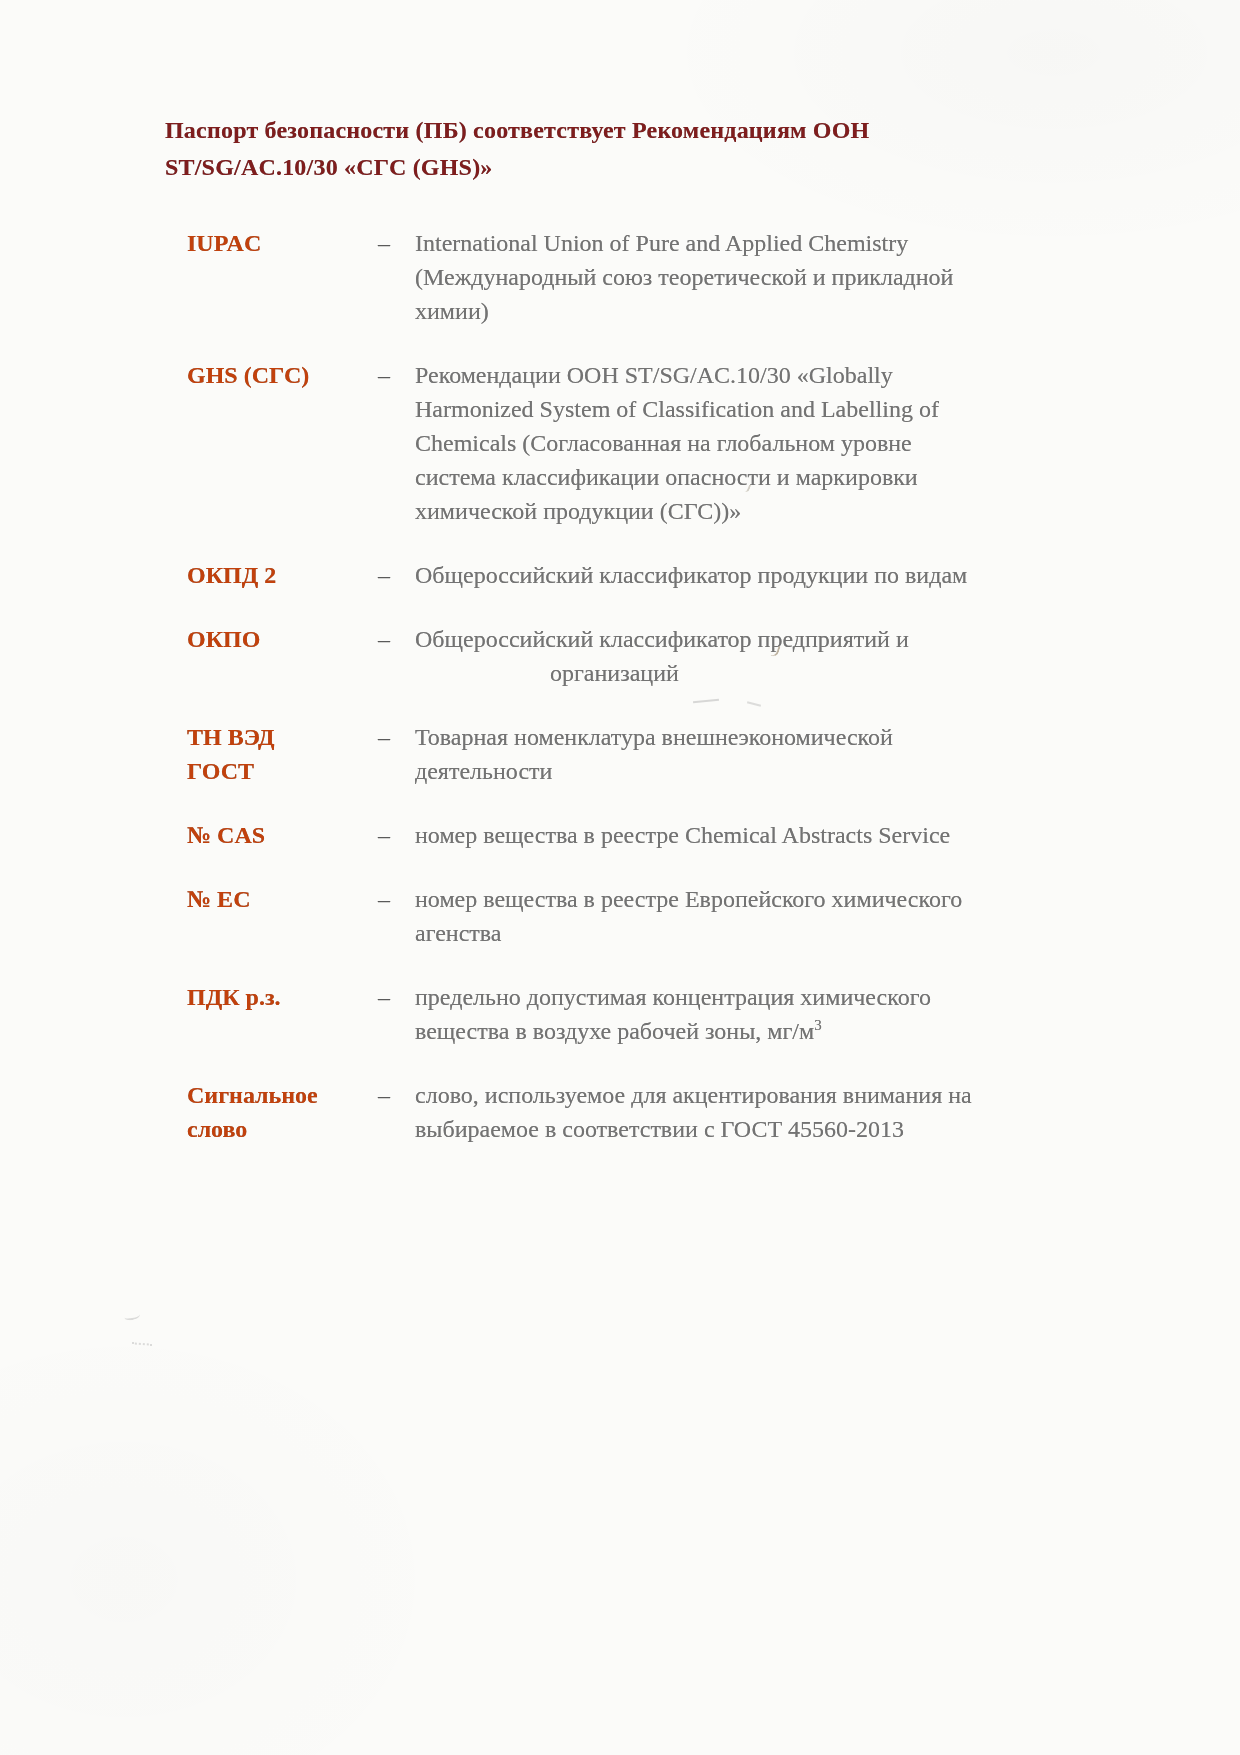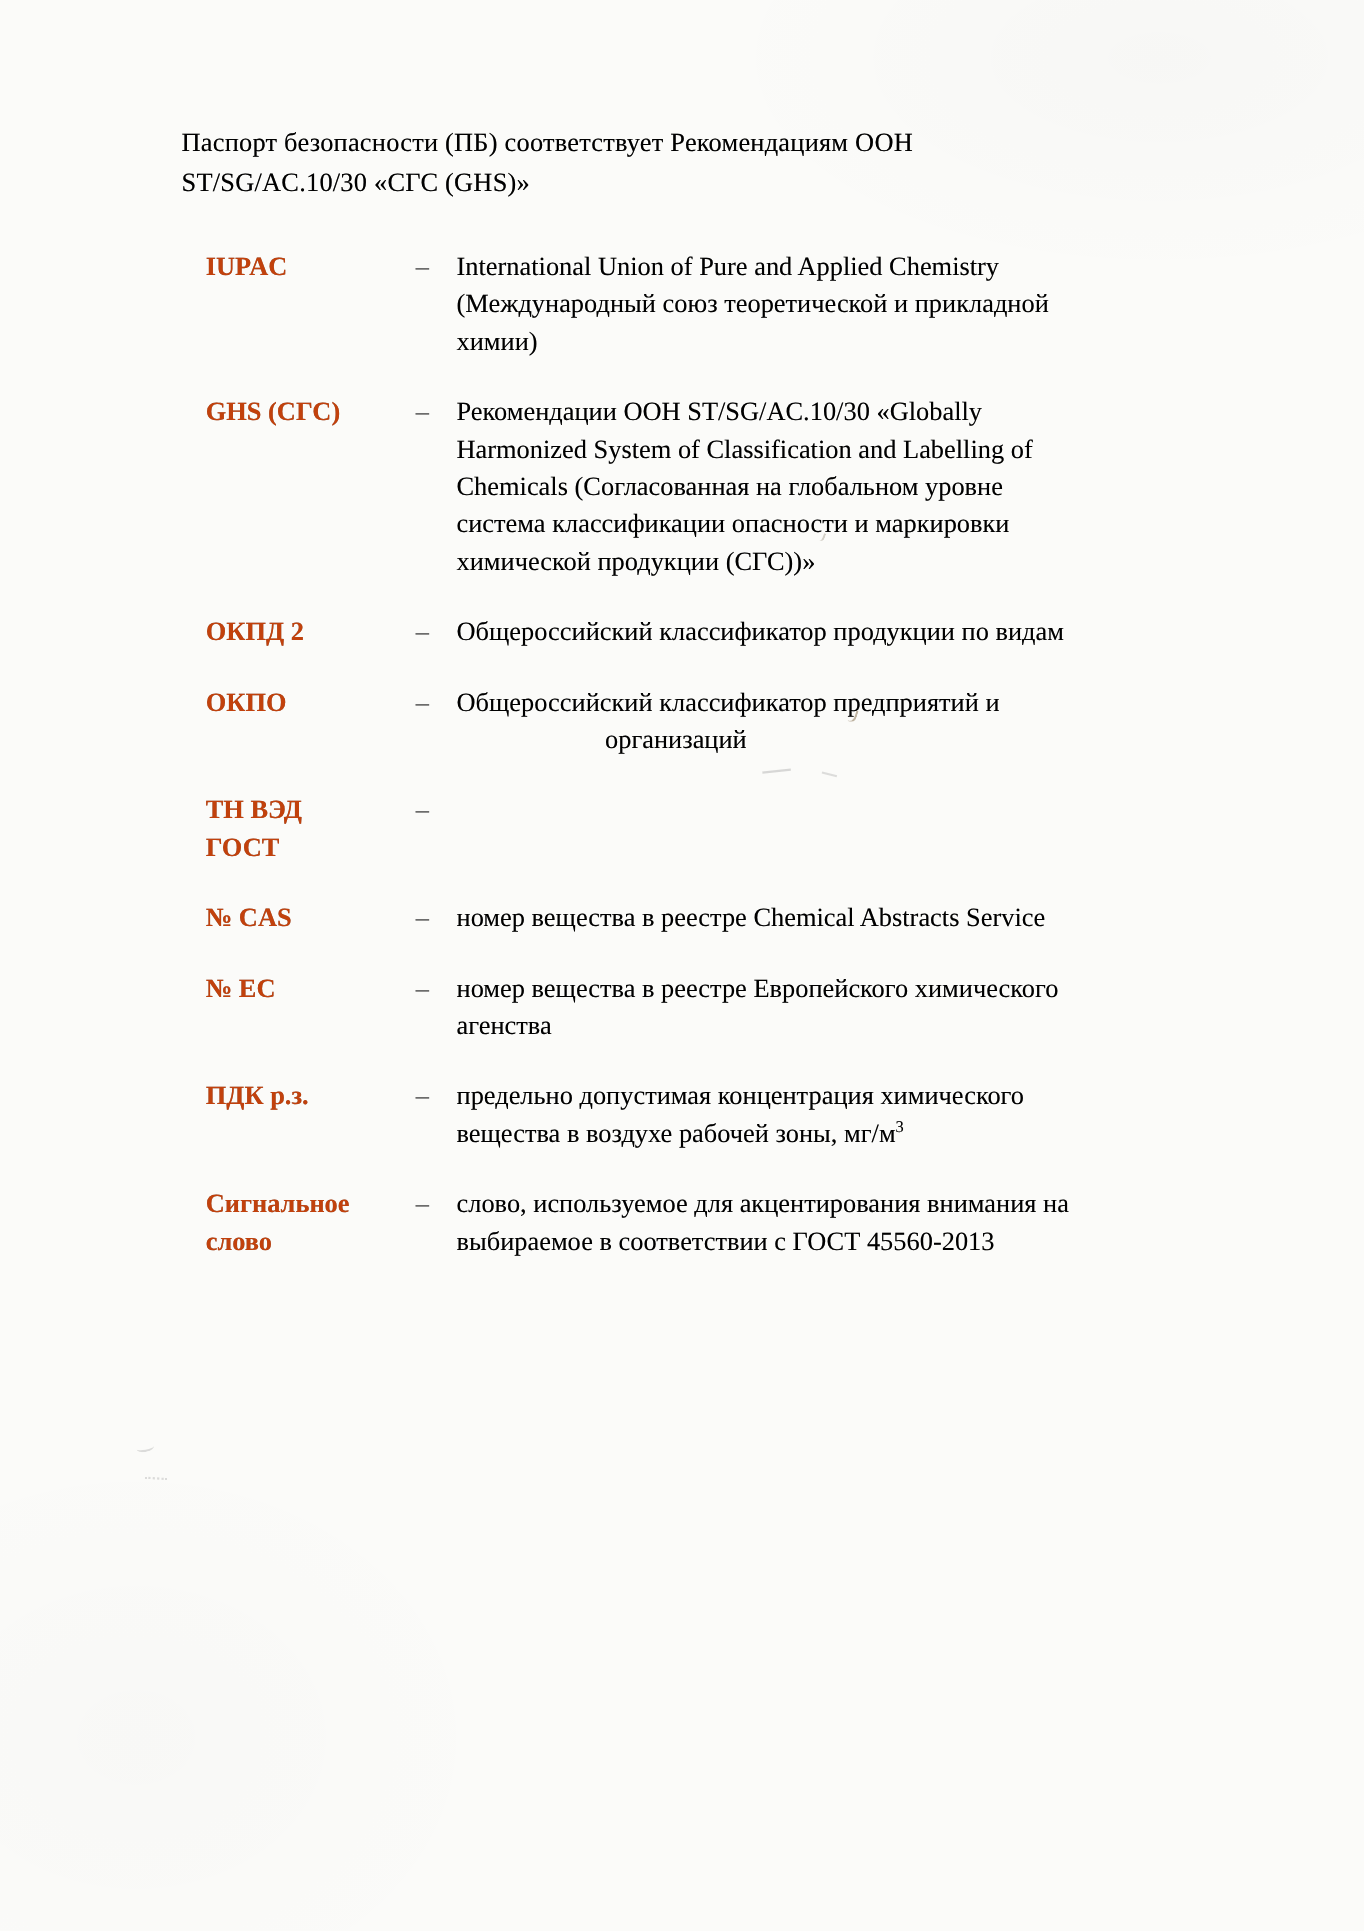--- a/index.html
+++ b/index.html
@@ -21,22 +21,22 @@
     pointer-events: none;
   }
 
   .doc-title {
     position: absolute;
     left: 165px;
     top: 112px;
     width: 880px;
     font-size: 24px;
     line-height: 37px;
-    font-weight: normal;
-    color: #000000;
+    font-weight: bold;
+    color: #7f1d1d;
     text-shadow: 0 0 0.6px rgba(70,70,70,0.65);
     letter-spacing: 0.2px;
   }
 
   .glossary {
     position: absolute;
     left: 187px;
     top: 226px;
     width: 930px;
   }
@@ -50,21 +50,21 @@
   .term {
     font-weight: bold;
     color: #c2410c;
     text-shadow: 0 0 0.6px rgba(70,70,70,0.6);
   }
   .dash {
     color: #5a5a5a;
     text-shadow: 0 0 0.5px rgba(90,90,90,0.5);
   }
   .def {
-    color: #000000;
+    color: #737373;
     text-shadow: 0 0 0.6px rgba(80,80,80,0.55);
   }
   .line { white-space: nowrap; }
   .line.centered { padding-left: 135px; }
   sup {
     font-size: 15px;
     line-height: 0;
     vertical-align: super;
   }
 
@@ -158,20 +158,24 @@
         <div class="line">Общероссийский классификатор предприятий и</div>
         <div class="line centered">организаций</div>
       </div>
     </div>
     <div class="entry">
       <div class="term">
         <div class="line">ТН ВЭД</div>
         <div class="line">ГОСТ</div>
       </div>
       <div class="dash">–</div>
+      <div class="def">
+        <div class="line">Товарная номенклатура внешнеэкономической</div>
+        <div class="line">деятельности</div>
+      </div>
     </div>
     <div class="entry">
       <div class="term">
         <div class="line">№ CAS</div>
       </div>
       <div class="dash">–</div>
       <div class="def">
         <div class="line">номер вещества в реестре Chemical Abstracts Service</div>
       </div>
     </div>

